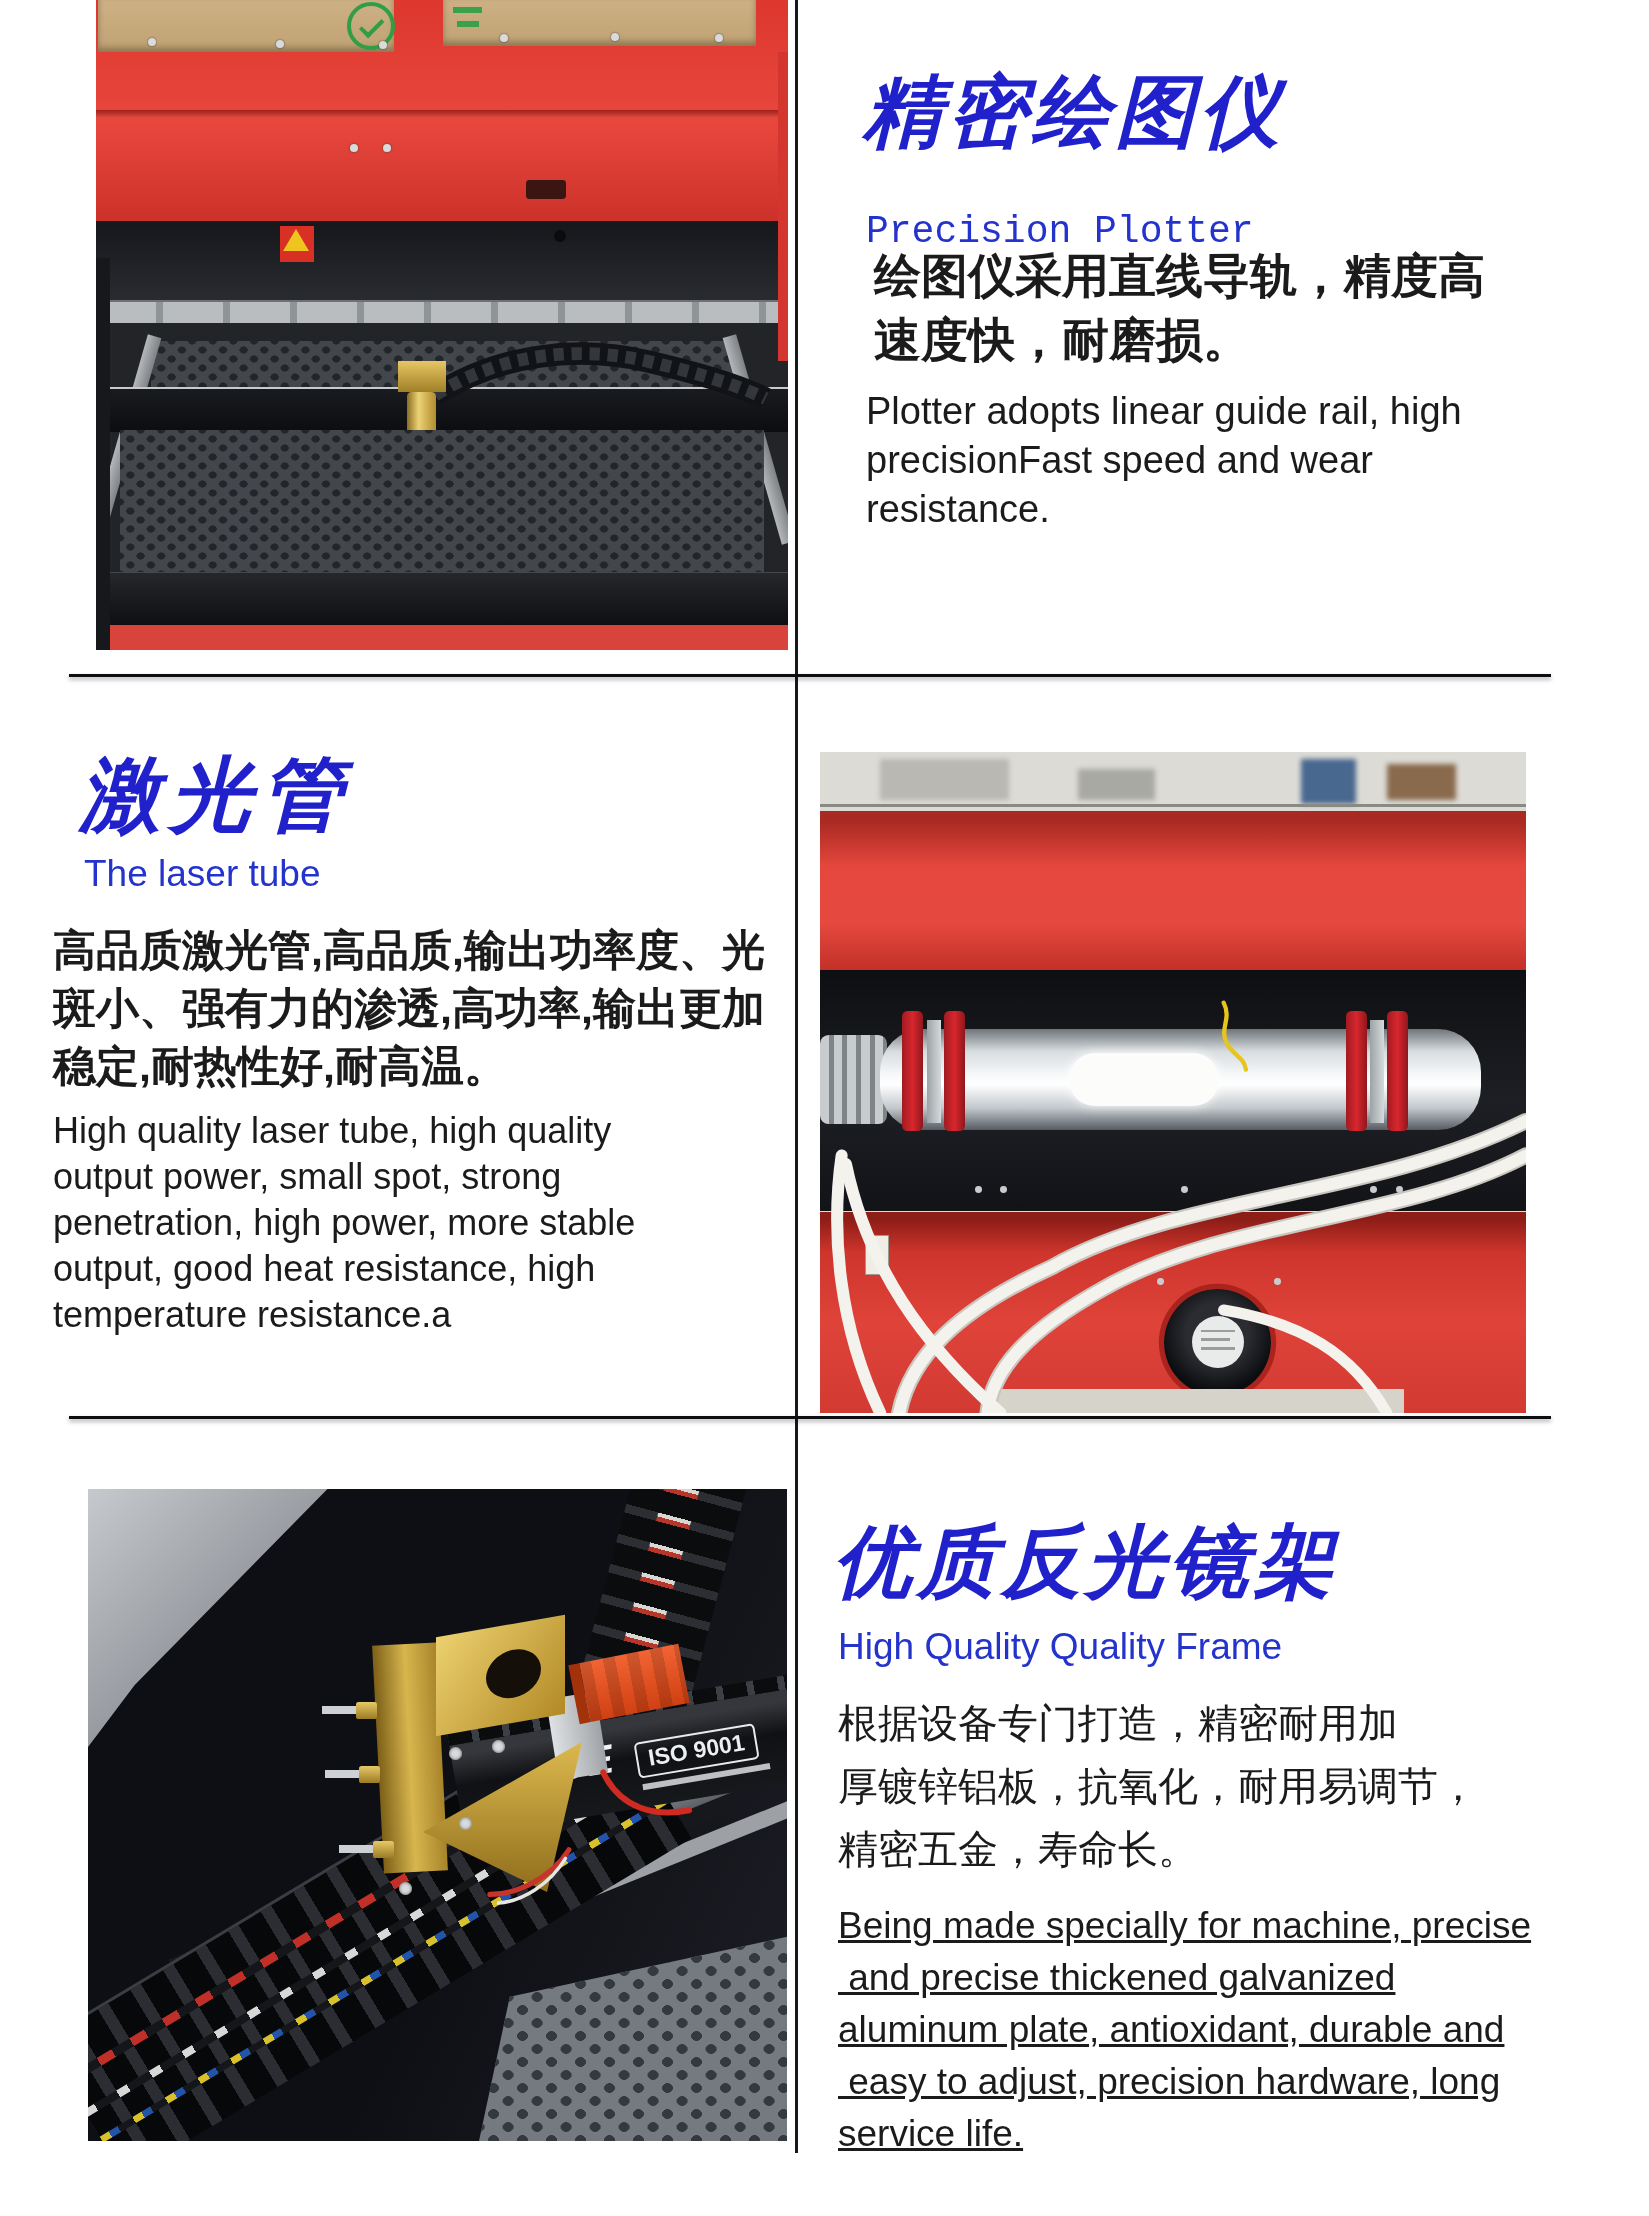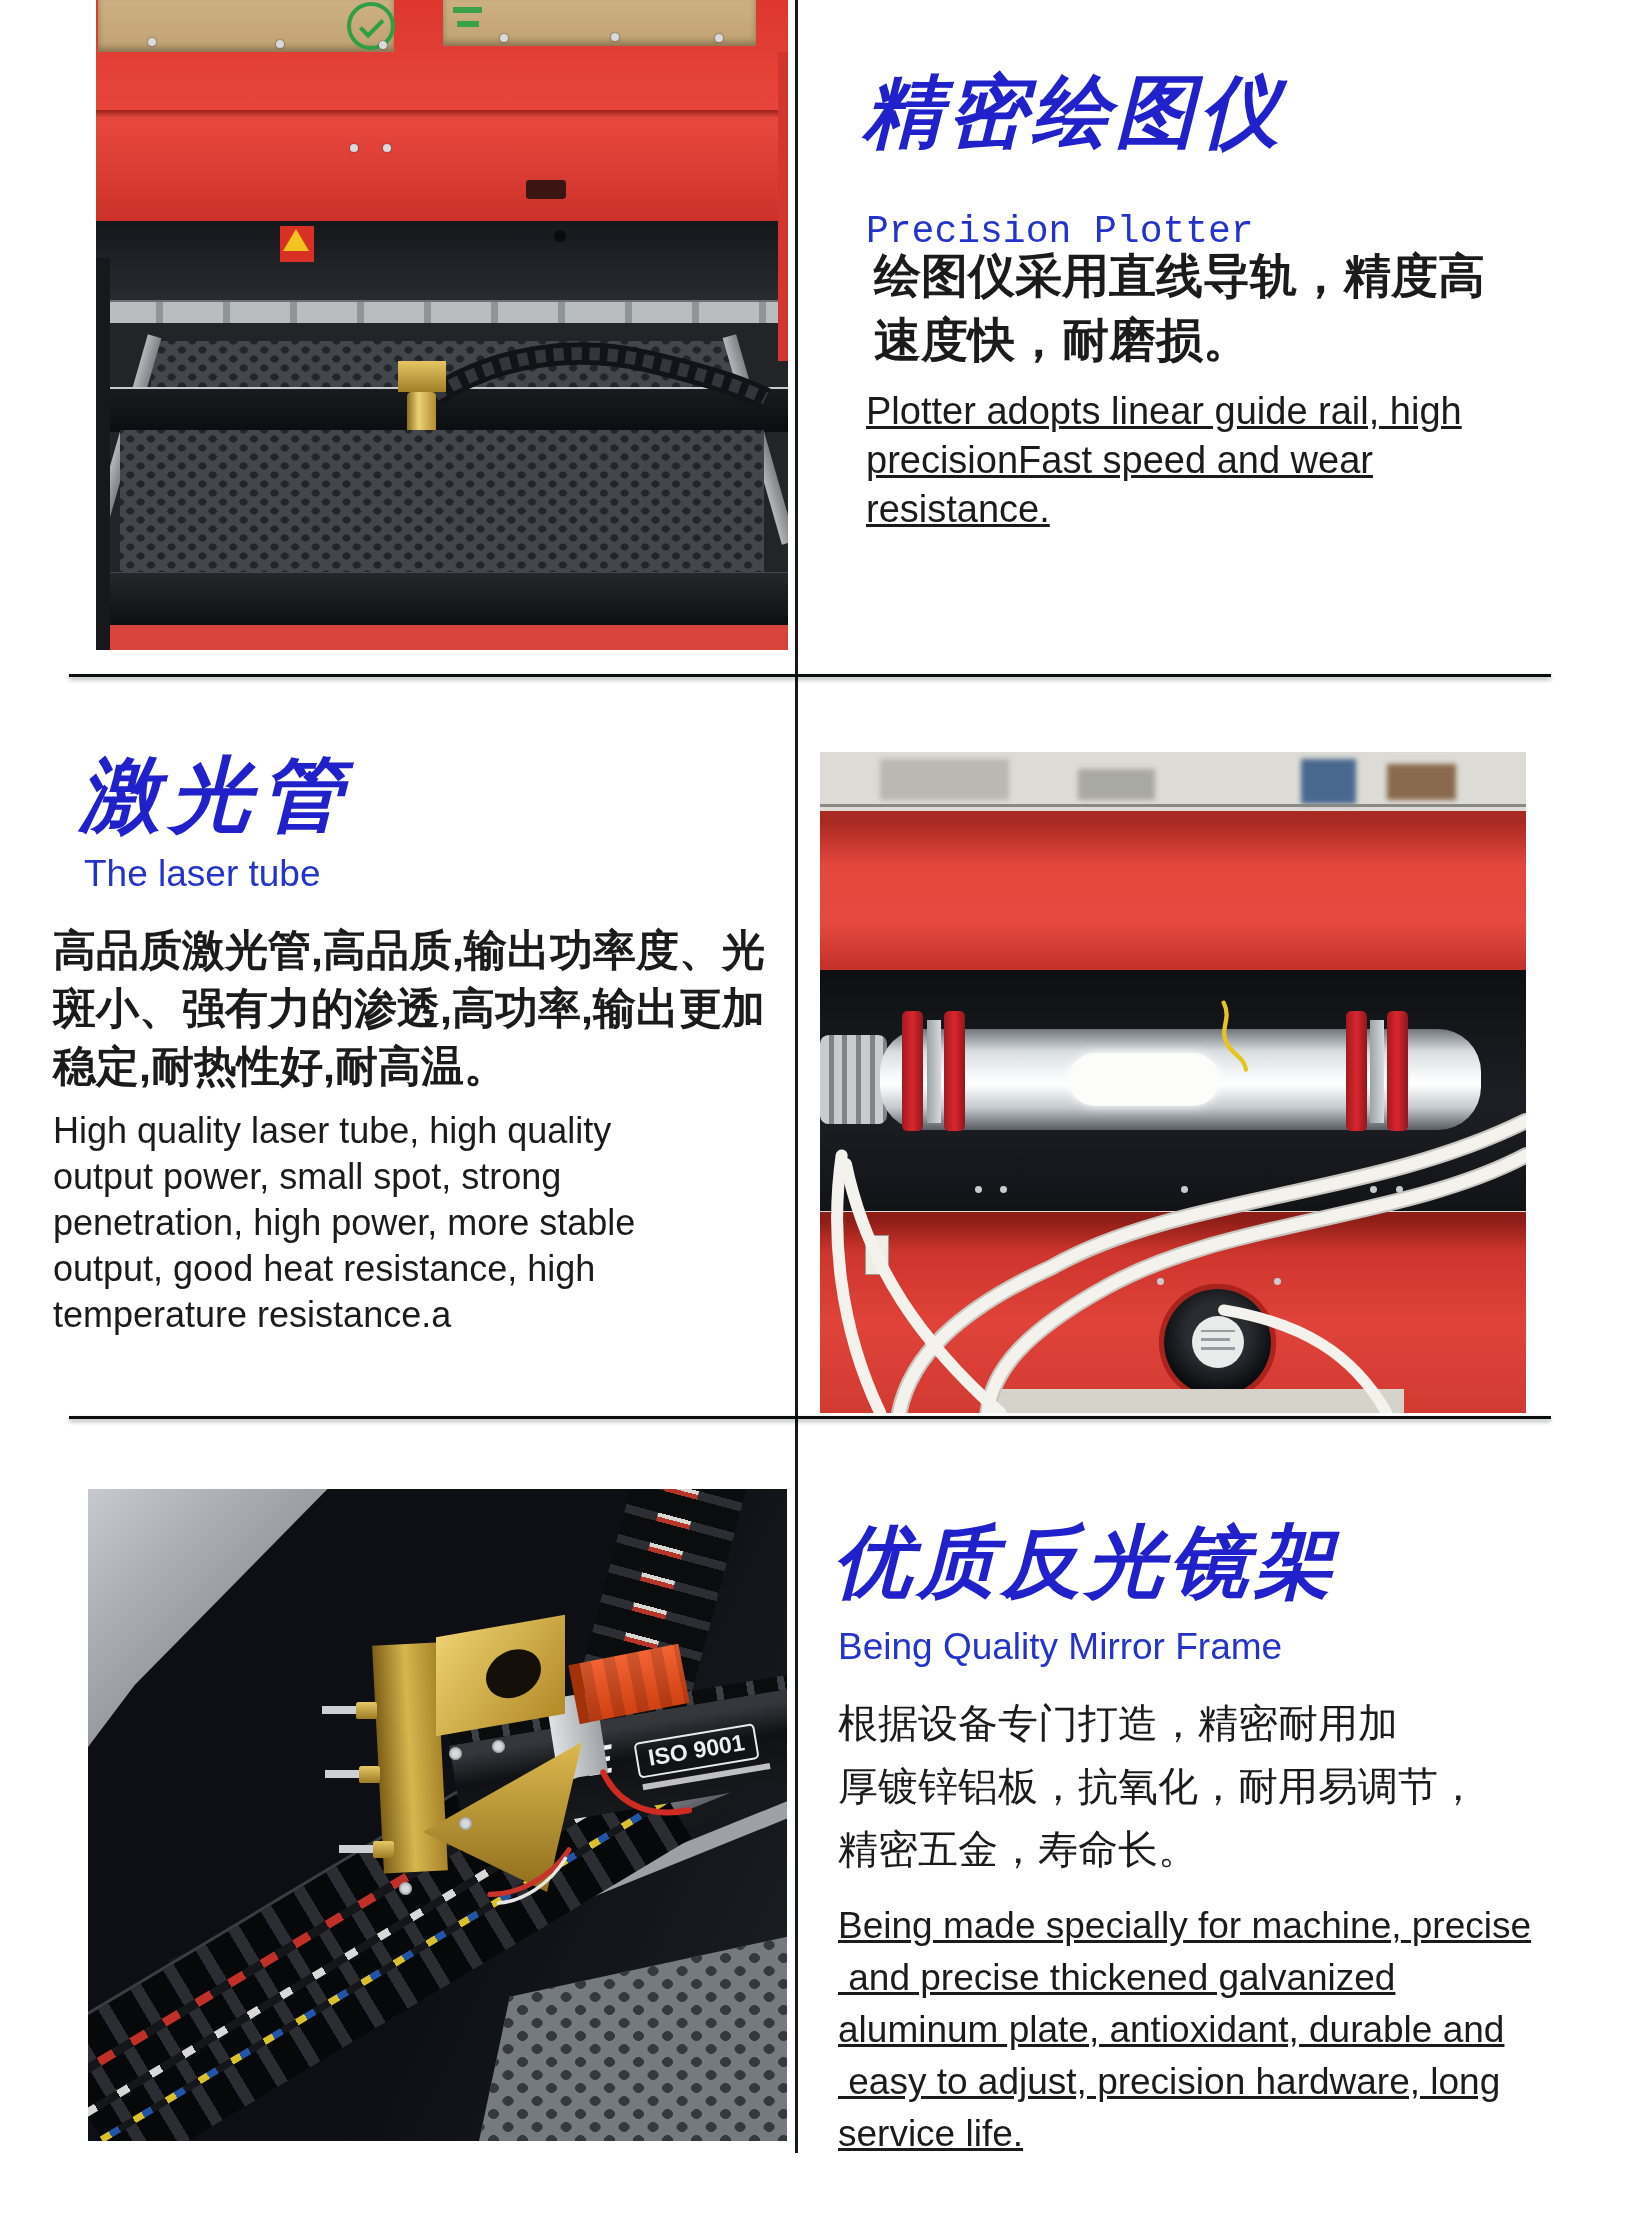--- a/index.html
+++ b/index.html
@@ -14,21 +14,21 @@
   
   .zh-title{position:absolute;color:#2121cc;font-weight:bold;font-style:italic;
             font-family:"DejaVu Serif","Liberation Serif",serif;white-space:nowrap;}
   .subtitle{position:absolute;color:#2433cc;white-space:nowrap;}
   .para{position:absolute;}
   .para .line{white-space:pre;}
 
   .s1-title{left:863px;top:60px;font-size:79px;letter-spacing:5.2px;}
   .s1-sub{left:866px;top:210px;font-size:38px;font-family:Liberation Mono, monospace;}
   .s1-zh{left:874px;top:244px;font-size:47px;line-height:64px;font-weight:bold;}
-  .s1-en{left:866px;top:387px;font-size:38px;line-height:49px;text-decoration:underline;}
+  .s1-en{left:866px;top:387px;font-size:38px;line-height:49px;}
 
   .s2-title{left:79px;top:741px;font-size:82px;letter-spacing:8.6px;}
   .s2-sub{left:84px;top:853px;font-size:37px;}
   .s2-zh{left:53px;top:921px;font-size:43px;line-height:58px;font-weight:bold;}
   .s2-en{left:53px;top:1108px;font-size:36px;line-height:46px;}
 
   .s3-title{left:833px;top:1510px;font-size:79px;letter-spacing:5.2px;}
   .s3-sub{left:838px;top:1626px;font-size:37px;}
   .s3-zh{left:838px;top:1692px;font-size:40px;line-height:63px;}
   .s3-en{left:838px;top:1900px;font-size:37px;line-height:52px;text-decoration:underline;}
@@ -197,21 +197,21 @@
   </div>
   <div class="para s2-en">
     <div class="line">High quality laser tube, high quality</div>
     <div class="line">output power, small spot, strong</div>
     <div class="line">penetration, high power, more stable</div>
     <div class="line">output, good heat resistance, high</div>
     <div class="line">temperature resistance.a</div>
   </div>
 
   <div class="zh-title s3-title">优质反光镜架</div>
-  <div class="subtitle s3-sub">Being Quality Mirror Frame</div>
+  <div class="subtitle s3-sub">High Quality Quality Frame</div>
   <div class="para s3-zh">
     <div class="line">根据设备专门打造，精密耐用加</div>
     <div class="line">厚镀锌铝板，抗氧化，耐用易调节，</div>
     <div class="line">精密五金，寿命长。</div>
   </div>
   <div class="para s3-en">
     <div class="line">Being made specially for machine, precise</div>
     <div class="line"> and precise thickened galvanized</div>
     <div class="line">aluminum plate, antioxidant, durable and</div>
     <div class="line"> easy to adjust, precision hardware, long</div>

